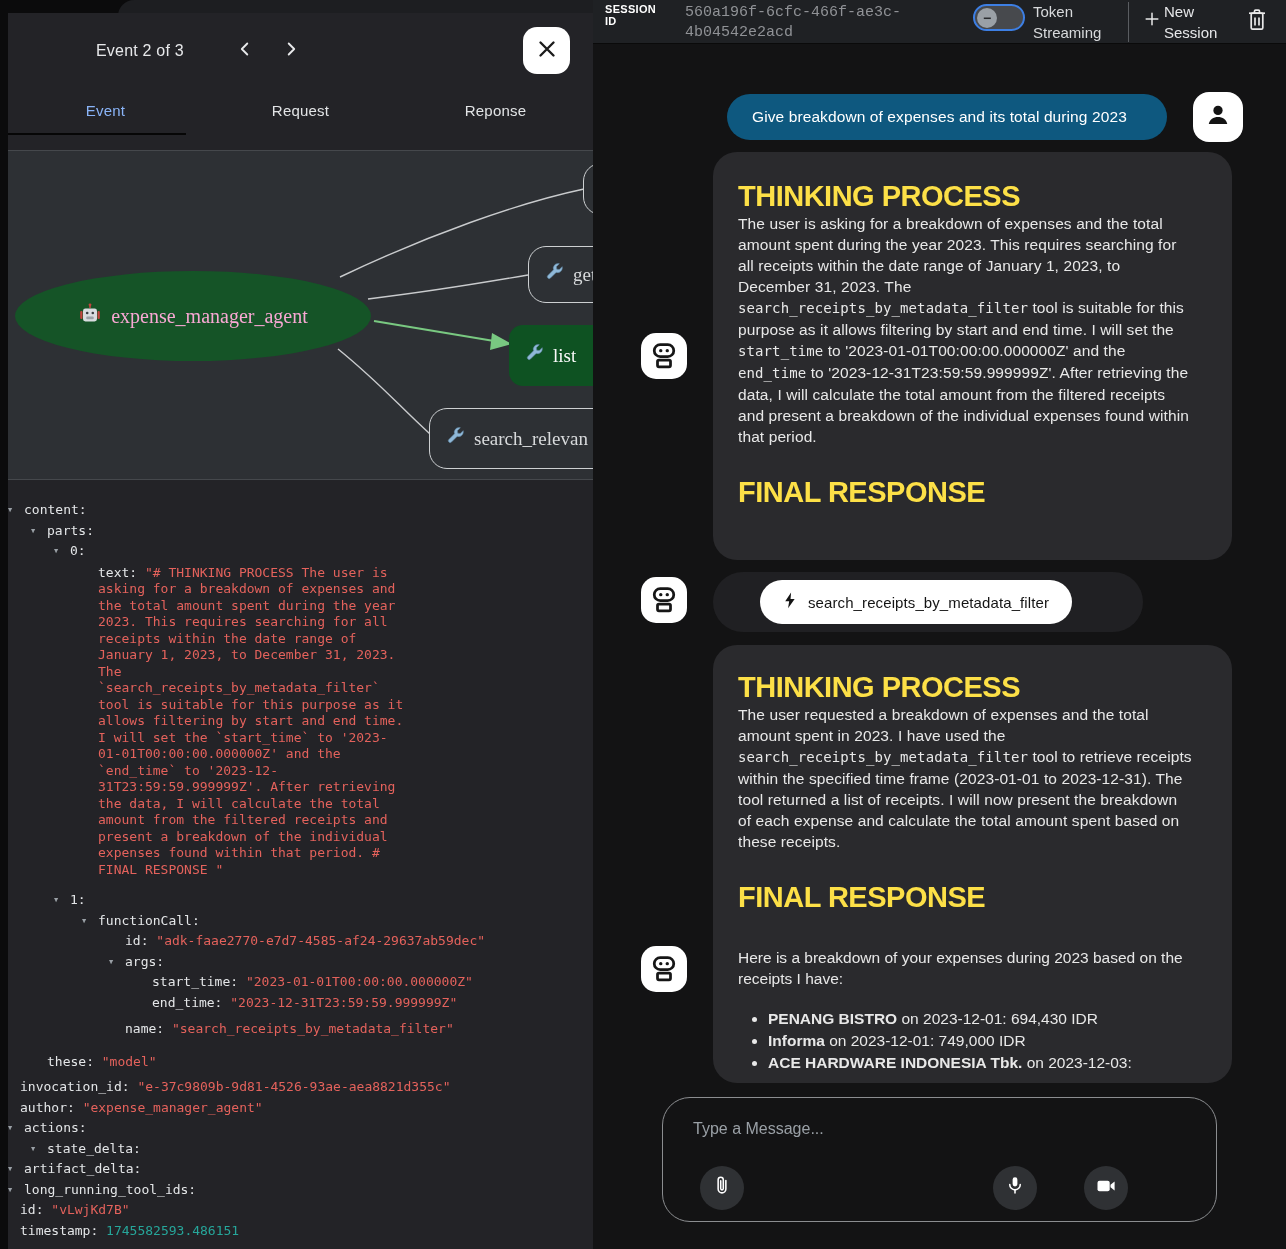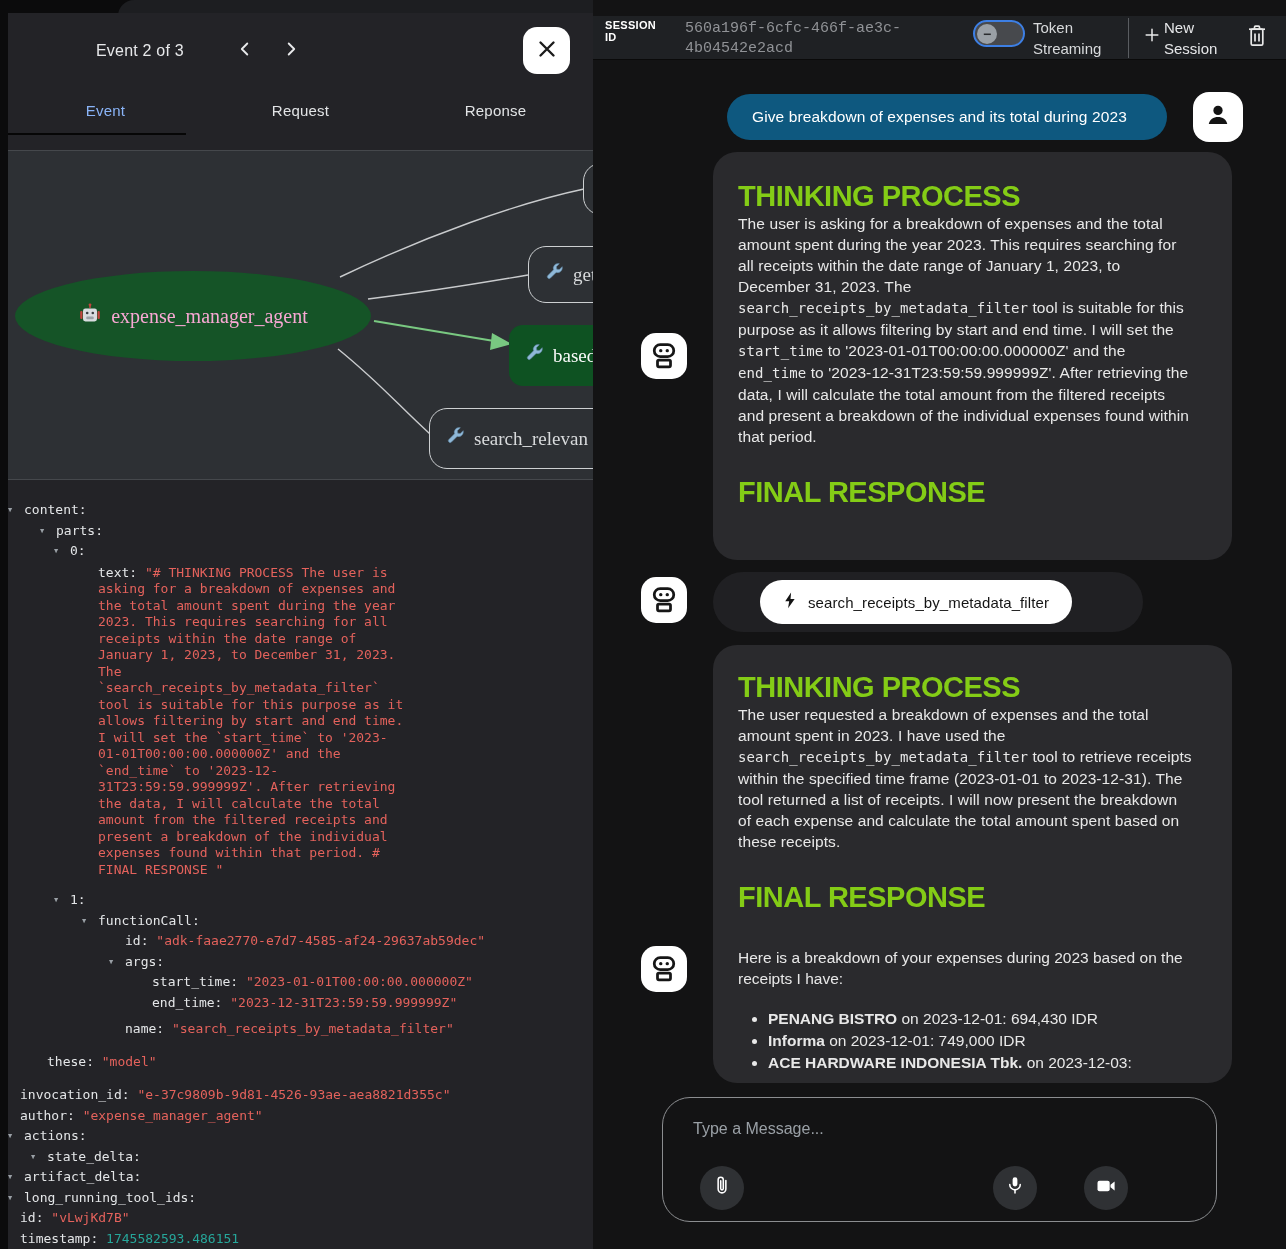--- a/index.html
+++ b/index.html
@@ -42,21 +42,21 @@
   .jrow { line-height:20.5px; white-space:nowrap; }
   .jrow.jwrap { white-space:normal; width:402px; line-height:16.5px; margin:3px 0; }
   .tri { display:inline-block; width:16px; font-size:7px; color:#9aa0a6; vertical-align:2px; cursor:pointer; }
   .jk { color:#e4e6e8; }
   .jv { }
   .jstr { color:var(--val-red); }
   .jnum { color:var(--val-num); }
 
   
   #right { left:593px; top:0; width:693px; height:1249px; background:#131314; }
-  #rheader { left:0; top:16px; width:693px; height:44px; background:#1f2124; border-bottom:1px solid #0a0a0a; }
+  #rheader { left:0; top:0; width:693px; height:44px; background:#1f2124; border-bottom:1px solid #0a0a0a; }
   .sess-label { left:12px; top:3px; width:64px; font-size:11px; line-height:12px; font-weight:bold;
                 color:#fff; letter-spacing:.3px; }
   .sess-value { left:92px; top:3px; width:225px; font-family:"Liberation Mono", monospace;
                 font-size:15px; line-height:20px; color:#909296; }
   .toggle { left:380px; top:4px; width:52px; height:27px; border-radius:14px; background:#47494d;
             border:2px solid #3d7fe4; cursor:pointer; }
   .knob { position:absolute; left:2px; top:1.5px; width:20px; height:20px; border-radius:50%;
           background:#9aa0a6; display:flex; align-items:center; justify-content:center;
           color:#2a2c2f; font-size:14px; font-weight:bold; line-height:1; }
   .tok-label { left:440px; top:1px; width:92px; font-size:15px; line-height:21px; color:#d8dadc; }
@@ -72,21 +72,21 @@
             display:flex; align-items:center; justify-content:center; }
   .avatar.bot { width:46px; height:46px; border-radius:15px; }
   #user-avatar { left:600px; top:92px; }
   #bot-avatar-1 { left:48px; top:333px; }
   #bot-avatar-2 { left:48px; top:577px; }
   #bot-avatar-3 { left:48px; top:946px; }
 
   .bot-card { background:#2a2a2d; border-radius:24px; overflow:hidden; padding:28px 38px 0 25px; color:#e8e8e8; }
   #card1 { left:120px; top:152px; width:519px; height:408px; }
   #card2 { left:120px; top:645px; width:519px; height:438px; padding-top:26px; }
-  .card-h { font-size:29px; font-weight:800; letter-spacing:-0.5px; color:#84cc16; }
+  .card-h { font-size:29px; font-weight:800; letter-spacing:-0.5px; color:#fde047; }
   .card-p { font-size:15.5px; line-height:21px; letter-spacing:.1px; }
   .card-p code, .card-p .code { font-family:"DejaVu Sans Mono", monospace; font-size:14px; }
   .h-final { margin-top:29px; }
   .intro-p { margin-top:33px; font-size:15.5px; line-height:21px; }
   .blist { margin-top:19px; padding-left:30px; }
   .blist li { font-size:15.5px; line-height:22px; }
   .blist .b { font-weight:bold; }
 
   .chip-row { left:120px; top:572px; width:430px; height:60px; background:#202023; border-radius:30px;
               display:flex; align-items:center; }
@@ -180,47 +180,47 @@
         </span>
         <span class="tool-label">get</span>
       </div>
 
       <div class="tool-node selected" style="left:501px;top:174px;width:170px;height:61px;">
         <span>
           <svg width="19" height="19" viewBox="0 0 16 16">
               <path d="M14.6 4.2a3.9 3.9 0 0 1-5.2 3.7L4.6 12.7a1.55 1.55 0 1 1-2.2-2.2l4.8-4.8a3.9 3.9 0 0 1 3.7-5.2c.4 0 .8.05 1.2.16L9.6 3.1l.3 2.1 2.1.3 2.44-2.44c.1.36.16.76.16 1.14z" fill="#8fb8d8" stroke="#5f83a1" stroke-width="0.5"></path>
             </svg>
         </span>
-        <span class="tool-label">based</span>
+        <span class="tool-label">list</span>
       </div>
 
       <div class="tool-node" style="left:421px;top:257px;width:230px;height:61px;">
         <span>
           <svg width="19" height="19" viewBox="0 0 16 16">
               <path d="M14.6 4.2a3.9 3.9 0 0 1-5.2 3.7L4.6 12.7a1.55 1.55 0 1 1-2.2-2.2l4.8-4.8a3.9 3.9 0 0 1 3.7-5.2c.4 0 .8.05 1.2.16L9.6 3.1l.3 2.1 2.1.3 2.44-2.44c.1.36.16.76.16 1.14z" fill="#8fb8d8" stroke="#5f83a1" stroke-width="0.5"></path>
             </svg>
         </span>
         <span class="tool-label">search_relevan</span>
       </div>
     </div>
 
     <div class="abs" id="json-pane">
         <div class="jrow"><span class="tri">▼</span><span class="jk">content:</span></div>
-        <div class="jrow" style="padding-left: 23px; margin-left: 9px;"><span class="tri">▼</span><span class="jk">parts:</span></div>
+        <div class="jrow" style="padding-left: 23px;"><span class="tri">▼</span><span class="jk">parts:</span></div>
         <div class="jrow" style="padding-left: 46px;"><span class="tri">▼</span><span class="jk">0:</span></div>
         <div class="jrow jwrap" style="padding-left: 90px; margin-top: 3px;"><span class="jk">text:</span> <span class="jv jstr">"# THINKING PROCESS The user is asking for a breakdown of expenses and the total amount spent during the year 2023. This requires searching for all receipts within the date range of January 1, 2023, to December 31, 2023. The `search_receipts_by_metadata_filter` tool is suitable for this purpose as it allows filtering by start and end time. I will set the `start_time` to '2023-01-01T00:00:00.000000Z' and the `end_time` to '2023-12-31T23:59:59.999999Z'. After retrieving the data, I will calculate the total amount from the filtered receipts and present a breakdown of the individual expenses found within that period. # FINAL RESPONSE "</span></div>
         <div class="jrow" style="padding-left: 46px; margin-top: 12px;"><span class="tri">▼</span><span class="jk">1:</span></div>
         <div class="jrow" style="padding-left: 74px;"><span class="tri">▼</span><span class="jk">functionCall:</span></div>
         <div class="jrow" style="padding-left: 117px;"><span class="jk">id:</span> <span class="jv jstr">"adk-faae2770-e7d7-4585-af24-29637ab59dec"</span></div>
         <div class="jrow" style="padding-left: 101px;"><span class="tri">▼</span><span class="jk">args:</span></div>
         <div class="jrow" style="padding-left: 144px;"><span class="jk">start_time:</span> <span class="jv jstr">"2023-01-01T00:00:00.000000Z"</span></div>
         <div class="jrow" style="padding-left: 144px;"><span class="jk">end_time:</span> <span class="jv jstr">"2023-12-31T23:59:59.999999Z"</span></div>
         <div class="jrow" style="padding-left: 117px; margin-top: 6px;"><span class="jk">name:</span> <span class="jv jstr">"search_receipts_by_metadata_filter"</span></div>
         <div class="jrow" style="padding-left: 39px; margin-top: 12px;"><span class="jk">these:</span> <span class="jv jstr">"model"</span></div>
-        <div class="jrow" style="padding-left: 12px; margin-top: 13px;"><span class="jk">invocation_id:</span> <span class="jv jstr">"e-37c9809b-9d81-4526-93ae-aea8821d355c"</span></div>
+        <div class="jrow" style="padding-left: 12px; margin-top: 5px;"><span class="jk">invocation_id:</span> <span class="jv jstr">"e-37c9809b-9d81-4526-93ae-aea8821d355c"</span></div>
         <div class="jrow" style="padding-left: 12px;"><span class="jk">author:</span> <span class="jv jstr">"expense_manager_agent"</span></div>
         <div class="jrow"><span class="tri">▼</span><span class="jk">actions:</span></div>
         <div class="jrow" style="padding-left: 23px;"><span class="tri">▼</span><span class="jk">state_delta:</span></div>
         <div class="jrow" style=""><span class="tri">▼</span><span class="jk">artifact_delta:</span></div>
         <div class="jrow"><span class="tri">▼</span><span class="jk">long_running_tool_ids:</span></div>
         <div class="jrow" style="padding-left: 12px;"><span class="jk">id:</span> <span class="jv jstr">"vLwjKd7B"</span></div>
         <div class="jrow" style="padding-left: 12px;"><span class="jk">timestamp:</span> <span class="jv jnum">1745582593.486151</span></div>
       </div>
   </div>
 </div>

